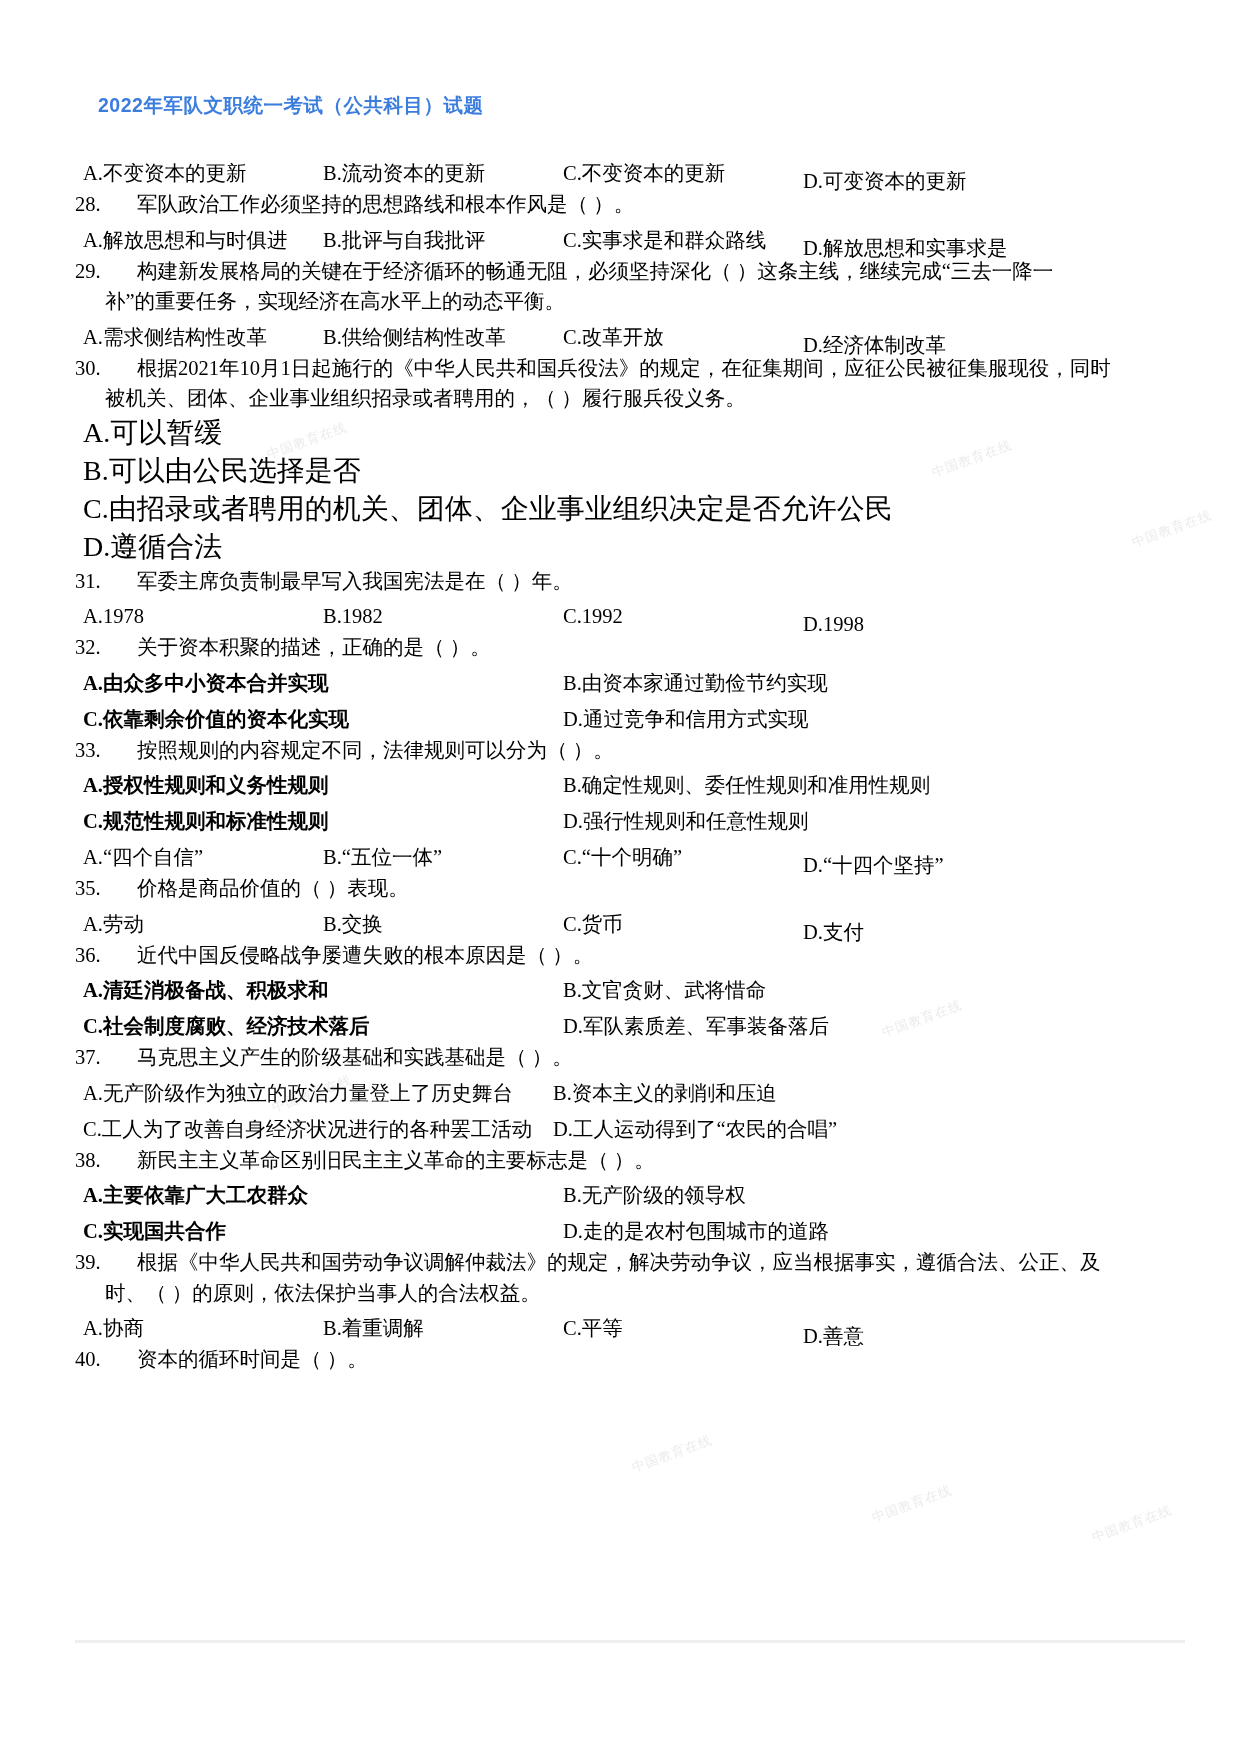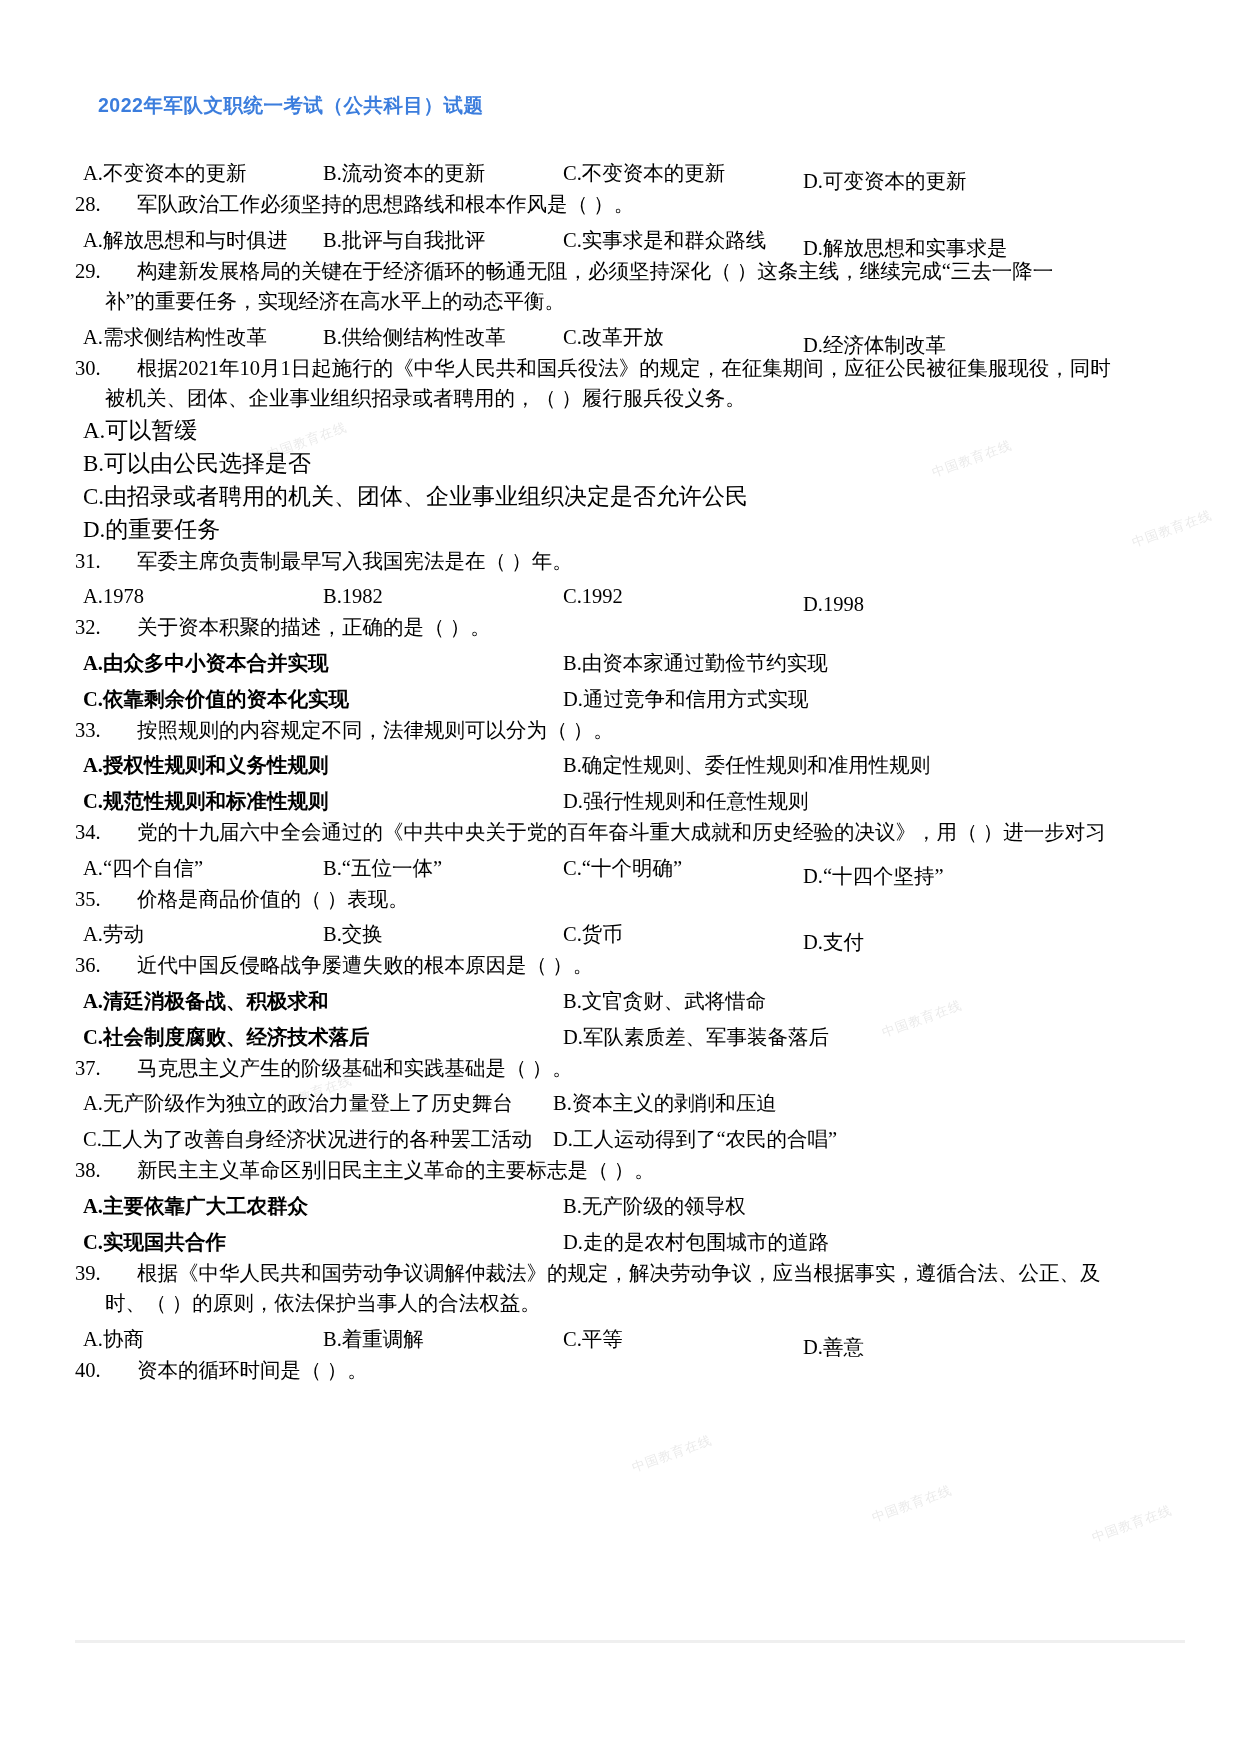--- a/index.html
+++ b/index.html
@@ -93,21 +93,21 @@
   .c4 { left: 728px; margin-top: 8px; }
   
   .h1 { left: 8px; font-weight: bold; }
   .h2 { left: 488px; }
   
   .n1 { left: 8px; }
   .n2 { left: 478px; }
   
   .opt-stack {
     padding-left: 8px;
-    font-size: 23px;
+    font-size: 28px;
     line-height: 1.0;
     margin-bottom: 10px;
     white-space: nowrap;
   }
 
   
   .wm {
     position: absolute;
     font-family: "Liberation Sans", "DejaVu Sans", sans-serif;
     font-size: 13px;
@@ -163,21 +163,21 @@
         <div class="opt c4">D.经济体制改革</div>
       </div>
       <div class="q-line">
         <span class="q-num">30.</span>
         <span class="q-text">根据2021年10月1日起施行的《中华人民共和国兵役法》的规定，在征集期间，应征公民被征集服现役，同时</span>
       </div>
       <div class="q-cont">被机关、团体、企业事业组织招录或者聘用的，（    ）履行服兵役义务。</div>
       <div class="opt-stack">A.可以暂缓</div>
       <div class="opt-stack">B.可以由公民选择是否</div>
       <div class="opt-stack">C.由招录或者聘用的机关、团体、企业事业组织决定是否允许公民</div>
-      <div class="opt-stack">D.的重要任务</div>
+      <div class="opt-stack">D.遵循合法</div>
       <div class="q-line">
         <span class="q-num">31.</span>
         <span class="q-text">军委主席负责制最早写入我国宪法是在（    ）年。</span>
       </div>
       <div class="opt-row">
         <div class="opt c1">A.1978</div>
         <div class="opt c2">B.1982</div>
         <div class="opt c3">C.1992</div>
         <div class="opt c4">D.1998</div>
       </div>
@@ -197,24 +197,20 @@
         <span class="q-num">33.</span>
         <span class="q-text">按照规则的内容规定不同，法律规则可以分为（    ）。</span>
       </div>
       <div class="opt-row two-col">
         <div class="opt h1">A.授权性规则和义务性规则</div>
         <div class="opt h2">B.确定性规则、委任性规则和准用性规则</div>
       </div>
       <div class="opt-row two-col">
         <div class="opt h1">C.规范性规则和标准性规则</div>
         <div class="opt h2">D.强行性规则和任意性规则</div>
-      </div>
-      <div class="q-line">
-        <span class="q-num">34.</span>
-        <span class="q-text">党的十九届六中全会通过的《中共中央关于党的百年奋斗重大成就和历史经验的决议》，用（    ）进一步对习</span>
       </div>
       <div class="opt-row">
         <div class="opt c1">A.“四个自信”</div>
         <div class="opt c2">B.“五位一体”</div>
         <div class="opt c3">C.“十个明确”</div>
         <div class="opt c4">D.“十四个坚持”</div>
       </div>
       <div class="q-line">
         <span class="q-num">35.</span>
         <span class="q-text">价格是商品价值的（    ）表现。</span>

